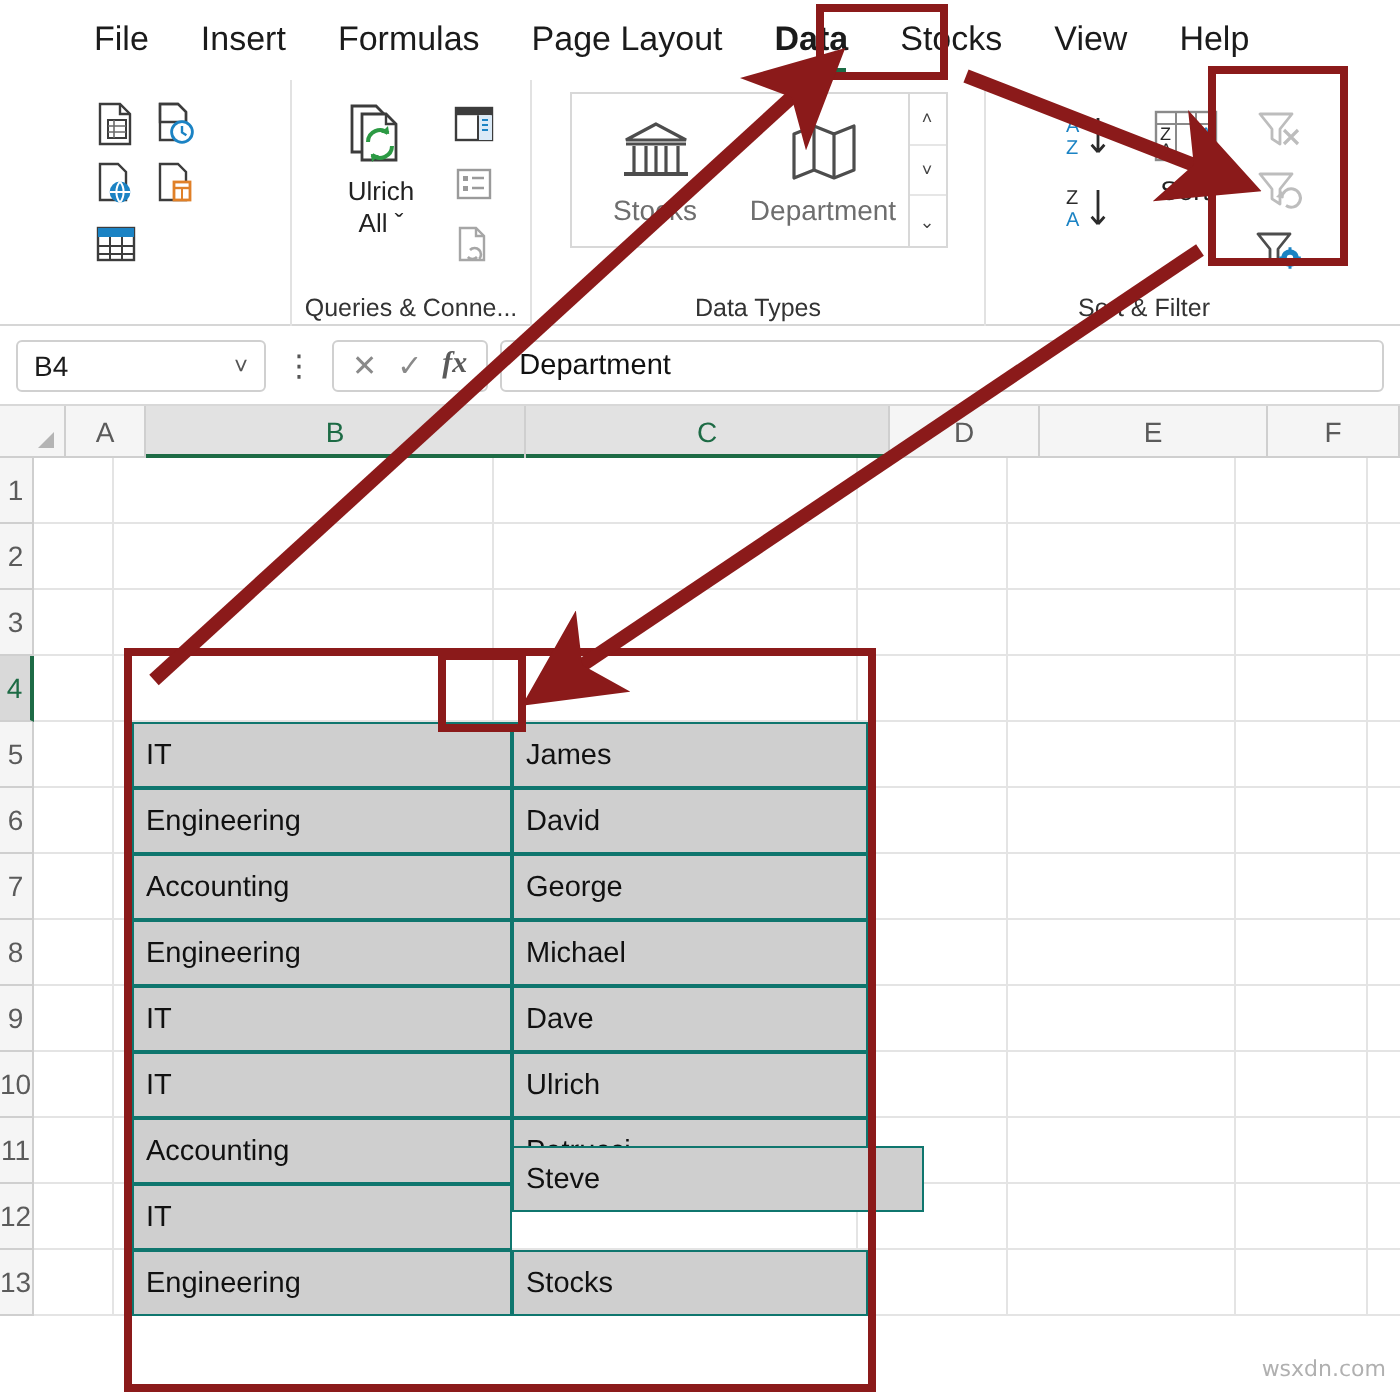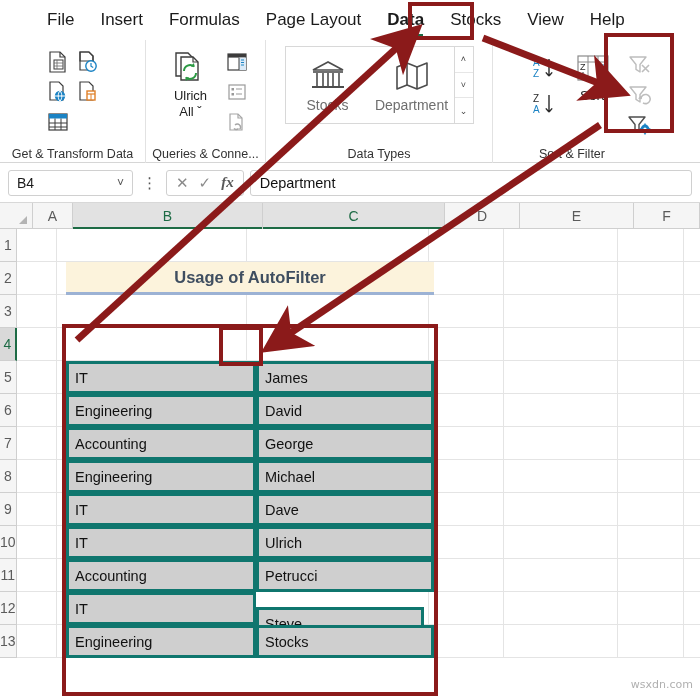--- a/index.html
+++ b/index.html
@@ -209,21 +209,21 @@
   
   .ov { position:absolute; }
   .titlebanner {
     background:#fcf3dc;
     border-bottom:3px solid #9cb2d4;
     display:flex; align-items:center; justify-content:center;
     font-size:16.5px; font-weight:bold; color:#3f4e60;
   }
   .datacell {
     background:#cfcfcf;
-    border:3px solid #0f766e;
+    border:1px solid #0f766e;
     display:flex; align-items:center;
     padding-left:6px;
     font-size:14.5px; color:#111;
   }
 
   
   .redbox { position:absolute; border:4px solid #8b1a1a; pointer-events:none; z-index:6; }
 
   svg.anno { position:absolute; left:0; top:0; width:700px; height:700px; pointer-events:none; z-index:7; }
 
@@ -286,21 +286,20 @@
         </div>
         <div class="smallcell" style="grid-column:1">
           <svg width="22" height="20" viewBox="0 0 22 20">
             <rect x="2" y="2" width="18" height="16" fill="#fff" stroke="#3c3c3c" stroke-width="1.2"></rect>
             <rect x="2" y="2" width="18" height="4.5" fill="#1b83c4"></rect>
             <path d="M2 11h18M2 15h18M8 6.5v11.5M14 6.5v11.5" stroke="#3c3c3c" stroke-width="1"></path>
           </svg>
         </div>
       </div>
     </div>
-    <div class="group-label">Get &amp; Transform Data</div>
   </div>
 
   <div class="group" style="width:120px">
     <div class="group-body">
       <div class="bigbtn">
         <svg width="42" height="38" viewBox="0 0 42 38">
           <path d="M6 4h12l5 5v18H6z" fill="#fff" stroke="#3c3c3c" stroke-width="1.4"></path>
           <path d="M11 8h12l5 5v18H11z" fill="#fff" stroke="#3c3c3c" stroke-width="1.4"></path>
           <path d="M23 8v5h5" fill="none" stroke="#3c3c3c" stroke-width="1.2"></path>
           <path d="M14 22a6 6 0 0 1 10-4.4" fill="none" stroke="#2c9a44" stroke-width="2"></path>
@@ -619,41 +618,38 @@
           <div class="gcell" style="width: 190px;"></div>
           <div class="gcell" style="width: 182px;"></div>
           <div class="gcell" style="width: 75px;"></div>
           <div class="gcell" style="width: 114px;"></div>
           <div class="gcell" style="width: 66px;"></div>
           <div class="gcell" style="width: 60px;"></div>
         </div>
       </div>
   </div>
 
-  <div class="ov titlebanner" style="left:66px; top:59px; width:368px; height:33px;">
-    <span>Usage of AutoFilter</span>
-  </div>
 
   <div id="tbody-host">
       <div class="ov datacell" style="left: 66px; top: 158px; width: 190px; height: 33px;">IT</div>
       <div class="ov datacell" style="left: 256px; top: 158px; width: 178px; height: 33px;">James</div>
       <div class="ov datacell" style="left: 66px; top: 191px; width: 190px; height: 33px;">Engineering</div>
       <div class="ov datacell" style="left: 256px; top: 191px; width: 178px; height: 33px;">David</div>
       <div class="ov datacell" style="left: 66px; top: 224px; width: 190px; height: 33px;">Accounting</div>
       <div class="ov datacell" style="left: 256px; top: 224px; width: 178px; height: 33px;">George</div>
       <div class="ov datacell" style="left: 66px; top: 257px; width: 190px; height: 33px;">Engineering</div>
       <div class="ov datacell" style="left: 256px; top: 257px; width: 178px; height: 33px;">Michael</div>
       <div class="ov datacell" style="left: 66px; top: 290px; width: 190px; height: 33px;">IT</div>
       <div class="ov datacell" style="left: 256px; top: 290px; width: 178px; height: 33px;">Dave</div>
       <div class="ov datacell" style="left: 66px; top: 323px; width: 190px; height: 33px;">IT</div>
       <div class="ov datacell" style="left: 256px; top: 323px; width: 178px; height: 33px;">Ulrich</div>
       <div class="ov datacell" style="left: 66px; top: 356px; width: 190px; height: 33px;">Accounting</div>
       <div class="ov datacell" style="left: 256px; top: 356px; width: 178px; height: 33px;">Petrucci</div>
       <div class="ov datacell" style="left: 66px; top: 389px; width: 190px; height: 33px;">IT</div>
-      <div class="ov datacell" style="left: 256px; top: 404px; width: 168px; height: 33px;">Steve</div>
+      <div class="ov datacell" style="left: 256px; top: 370px; width: 206px; height: 33px;">Steve</div>
       <div class="ov datacell" style="left: 66px; top: 422px; width: 190px; height: 33px;">Engineering</div>
       <div class="ov datacell" style="left: 256px; top: 422px; width: 178px; height: 33px;">Stocks</div>
     </div>
 
   <div class="redbox" style="left:62px; top:121px; width:376px; height:372px;"></div>
 
   <div class="redbox" style="left:219px; top:123px; width:44px; height:40px;"></div>
 
   <div class="watermark">wsxdn.com</div>
 </div>

